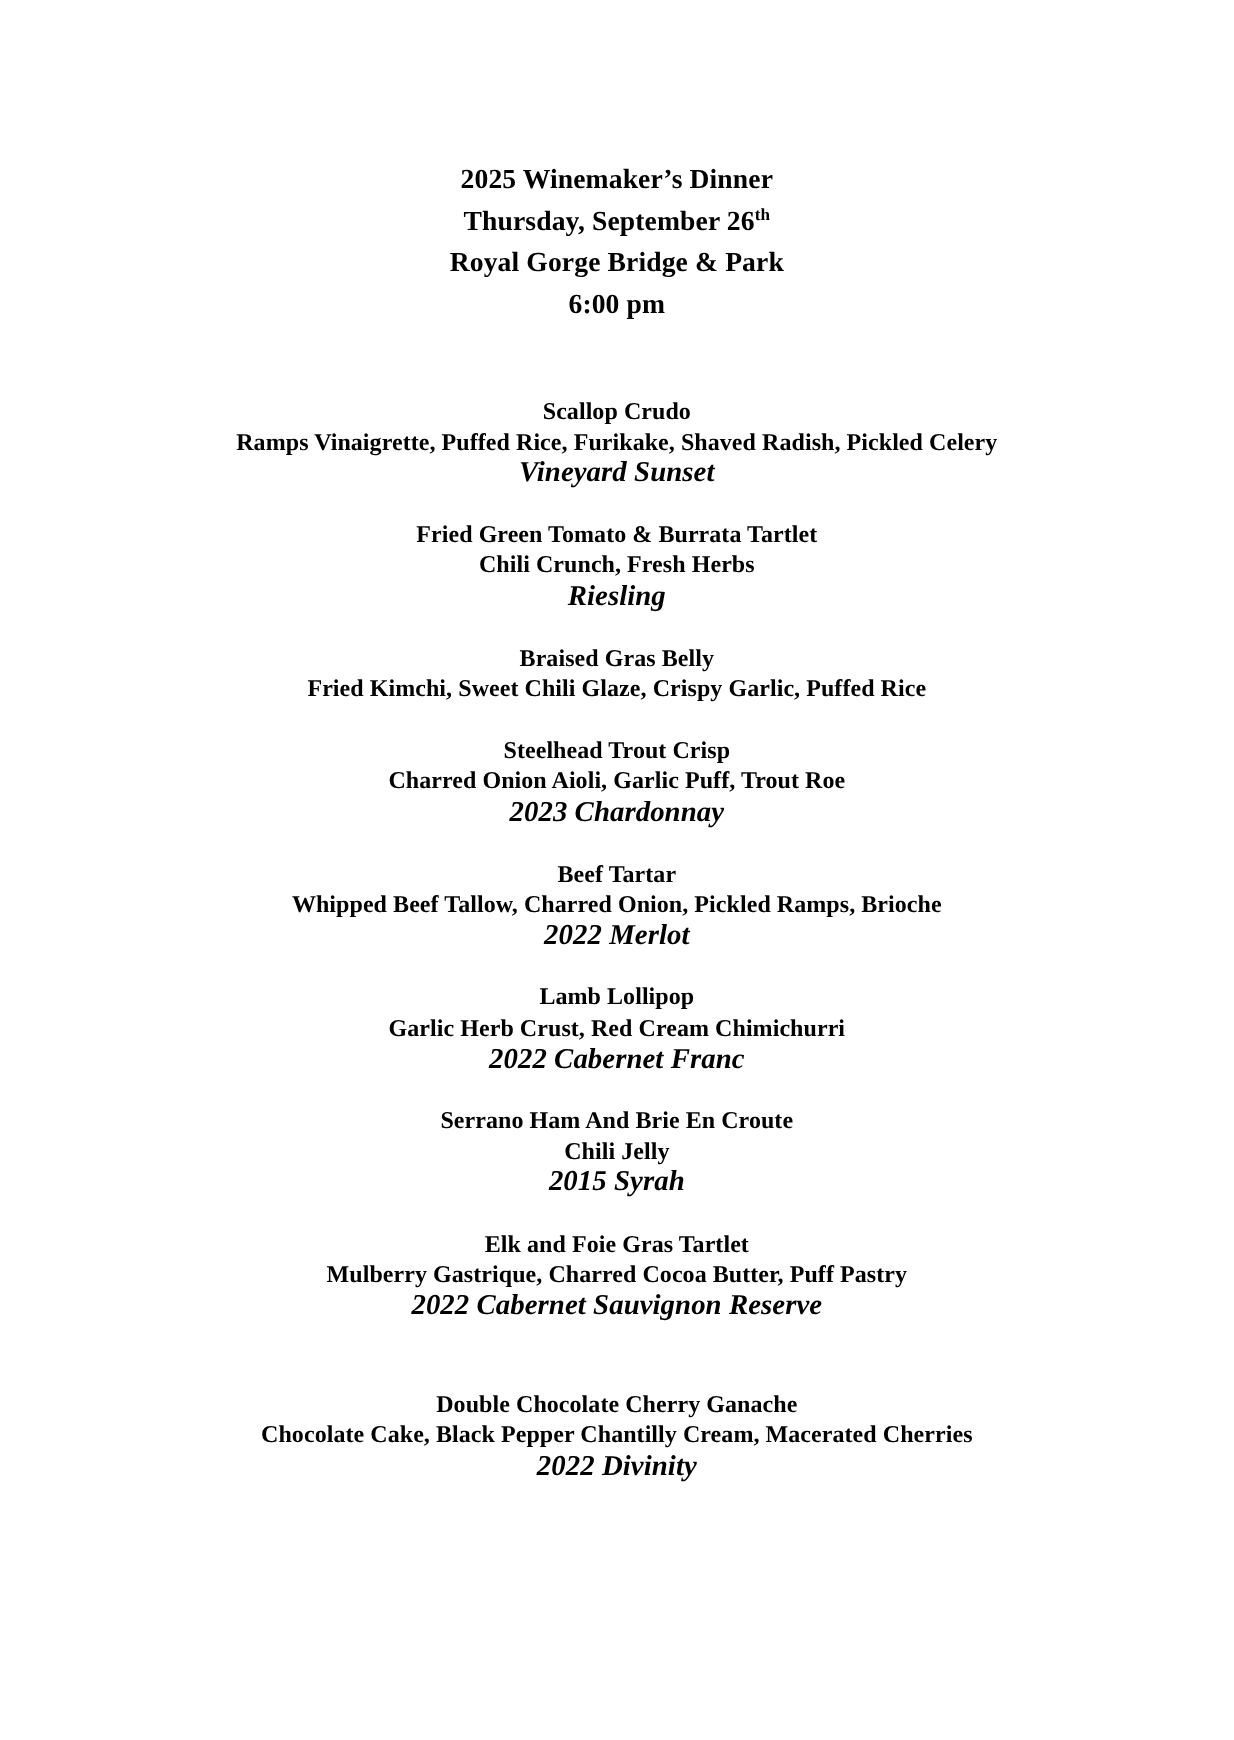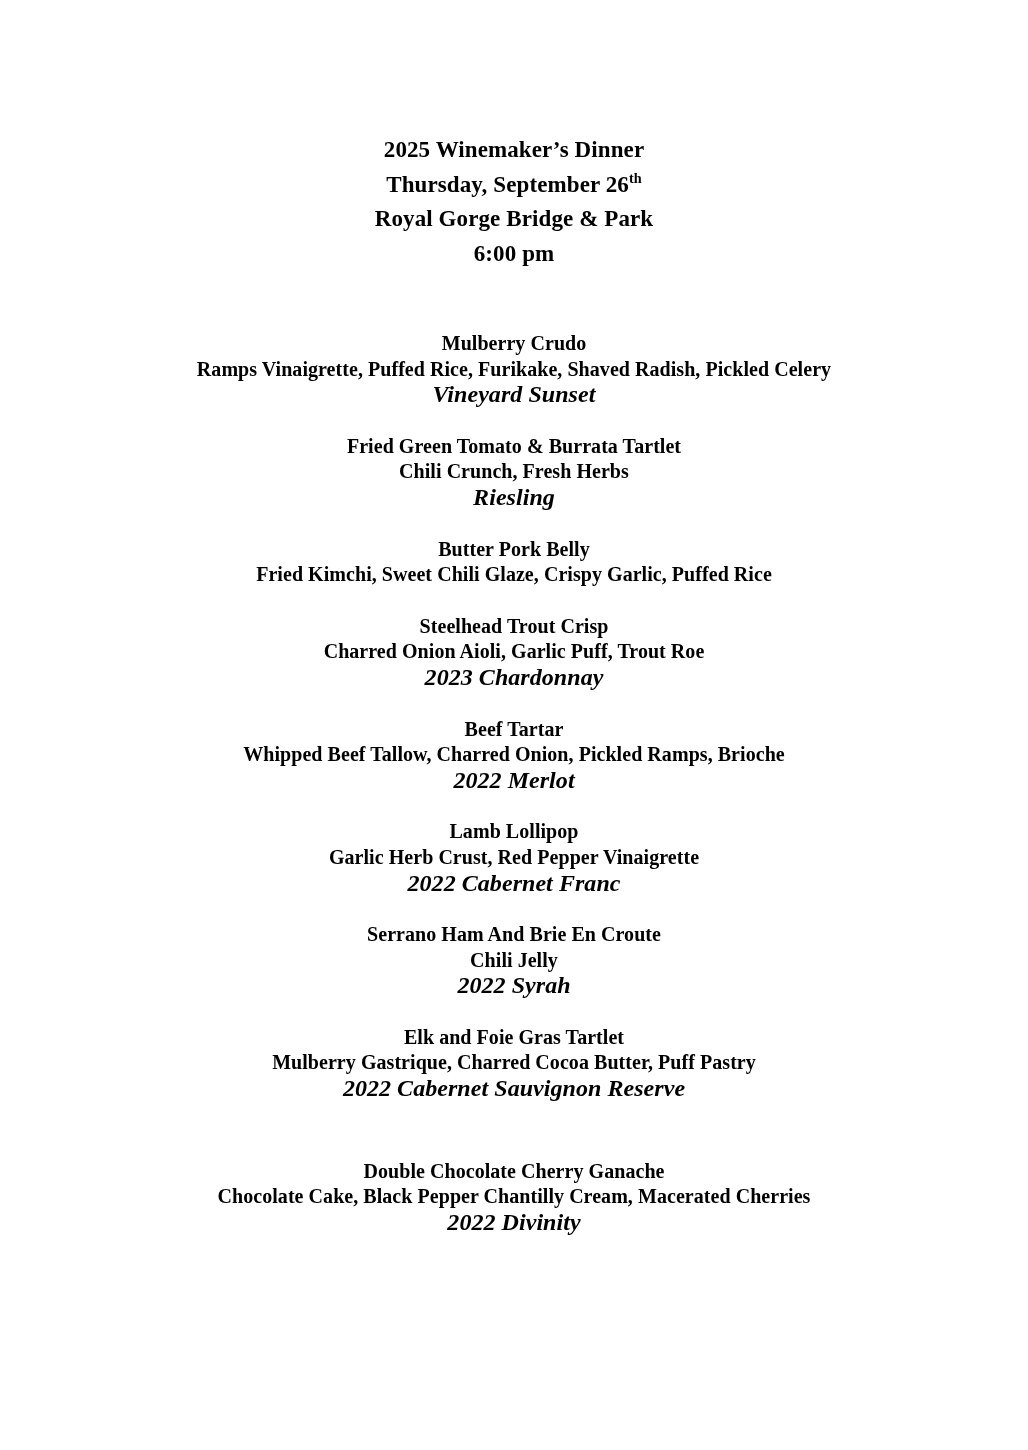--- a/index.html
+++ b/index.html
@@ -92,58 +92,58 @@
   <div class="header">
     <div class="header-line">2025 Winemaker’s Dinner</div>
     <div class="header-line"><span>Thursday, September 26</span><span class="sup">th</span></div>
     <div class="header-line">Royal Gorge Bridge &amp; Park</div>
     <div class="header-line">6:00 pm</div>
   </div>
 
   <div class="courses">
 
     <div class="course">
-      <div class="course-name">Mulberry Crudo</div>
+      <div class="course-name">Scallop Crudo</div>
       <div class="course-desc">Ramps Vinaigrette, Puffed Rice, Furikake, Shaved Radish, Pickled Celery</div>
       <div class="course-pairing">Vineyard Sunset</div>
     </div>
 
     <div class="course">
       <div class="course-name">Fried Green Tomato &amp; Burrata Tartlet</div>
       <div class="course-desc">Chili Crunch, Fresh Herbs</div>
       <div class="course-pairing">Riesling</div>
     </div>
 
     <div class="course">
-      <div class="course-name">Butter Pork Belly</div>
+      <div class="course-name">Braised Gras Belly</div>
       <div class="course-desc">Fried Kimchi, Sweet Chili Glaze, Crispy Garlic, Puffed Rice</div>
     </div>
 
     <div class="course">
       <div class="course-name">Steelhead Trout Crisp</div>
       <div class="course-desc">Charred Onion Aioli, Garlic Puff, Trout Roe</div>
       <div class="course-pairing">2023 Chardonnay</div>
     </div>
 
     <div class="course">
       <div class="course-name">Beef Tartar</div>
       <div class="course-desc">Whipped Beef Tallow, Charred Onion, Pickled Ramps, Brioche</div>
       <div class="course-pairing">2022 Merlot</div>
     </div>
 
     <div class="course">
       <div class="course-name">Lamb Lollipop</div>
-      <div class="course-desc">Garlic Herb Crust, Red Pepper Vinaigrette</div>
+      <div class="course-desc">Garlic Herb Crust, Red Cream Chimichurri</div>
       <div class="course-pairing">2022 Cabernet Franc</div>
     </div>
 
     <div class="course">
       <div class="course-name">Serrano Ham And Brie En Croute</div>
       <div class="course-desc">Chili Jelly</div>
-      <div class="course-pairing">2022 Syrah</div>
+      <div class="course-pairing">2015 Syrah</div>
     </div>
 
     <div class="course">
       <div class="course-name">Elk and Foie Gras Tartlet</div>
       <div class="course-desc">Mulberry Gastrique, Charred Cocoa Butter, Puff Pastry</div>
       <div class="course-pairing">2022 Cabernet Sauvignon Reserve</div>
     </div>
 
     <div class="course separated">
       <div class="course-name">Double Chocolate Cherry Ganache</div>

